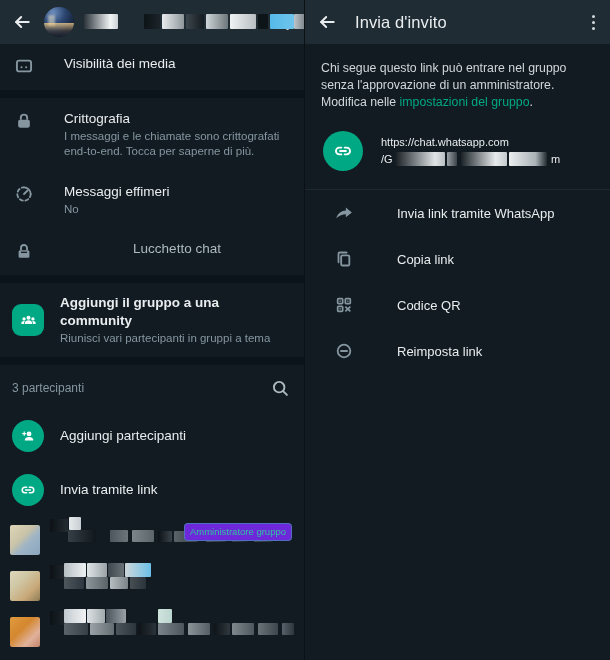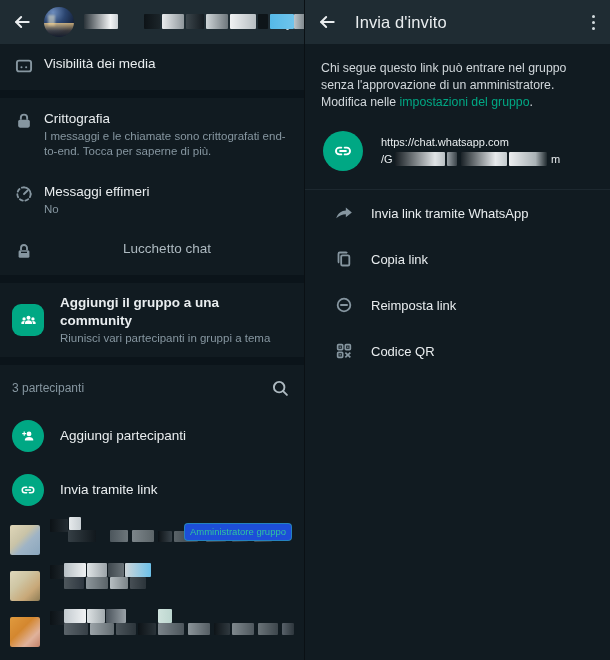--- a/index.html
+++ b/index.html
@@ -57,21 +57,21 @@
     color: #e9edef; font-size: 16.5px; font-weight: 500; letter-spacing: .1px;
     margin-left: 6px;
   }
 
   
   .card { background: #111b21; }
   .gap { height: 8px; background: #0b141a; }
 
   .row {
     display: flex; align-items: flex-start;
-    padding: 12px 14px 12px 12px; gap: 8px;
+    padding: 12px 14px 12px 12px; gap: 28px;
     min-height: 46px;
   }
   .row.tight { padding-top: 11px; padding-bottom: 11px; }
   .row-ic {
     width: 24px; flex: 0 0 24px; display: flex; justify-content: center;
     padding-top: 1px; color: #8696a0;
   }
   .row-tx { flex: 1 1 auto; min-width: 0; }
   .row-title { color: #e9edef; font-size: 13.5px; line-height: 18px; font-weight: 400; }
   .row-title.muted { color: #aebac1; text-align: center; }
@@ -103,32 +103,32 @@
 
   
   .prow { display: flex; align-items: center; gap: 0; height: 46px; position: relative; padding: 0 10px 0 10px; }
   .pav { width: 30px; height: 30px; flex: 0 0 30px; border-radius: 2px; overflow: hidden; filter: blur(.5px); }
   .pname { position: absolute; left: 50px; right: 10px; top: 0; bottom: 0; }
   .badge {
     position: absolute; right: 12px; top: 6px;
     font-size: 9.5px; color: #30c3a0;
     border: 1px solid rgba(48,195,160,.45);
     border-radius: 4px; padding: 2px 5px 3px;
-    background: #1d4ed8; z-index: 3; white-space: nowrap;
+    background: #6d28d9; z-index: 3; white-space: nowrap;
   }
 
   
   .r-desc { padding: 16px 16px 6px 16px; color: #d1d7db; font-size: 12.3px; line-height: 17px; }
   .r-desc .lnk { color: #00a884; }
   .link-row { display: flex; align-items: center; gap: 18px; padding: 14px 16px 18px 18px; }
   .url-wrap { font-size: 11px; line-height: 17px; color: #e9edef; position: relative; flex: 1 1 auto; min-width: 0; }
   .url-l2 { position: relative; height: 17px; }
   .url-pre { color: #e9edef; }
   .url-post { position: absolute; left: 193px; top: 0; color: #e9edef; }
-  .act-row { display: flex; align-items: center; gap: 16px; padding: 13px 16px 13px 28px; }
+  .act-row { display: flex; align-items: center; gap: 42px; padding: 13px 16px 13px 28px; }
   .act-ic { width: 22px; flex: 0 0 22px; display: flex; justify-content: center; color: #8696a0; }
   .act-lb { color: #e9edef; font-size: 13px; }
   .divline { height: 1px; background: #1d282f; }
 </style>
 </head>
 <body>
 
 <div class="screen">
 
   <div class="pane pane-left">
@@ -399,37 +399,37 @@
           <rect x="8.6" y="7.6" width="9.8" height="12.2" rx="1.6"></rect>
           <path d="M6.2 16.6A1.6 1.6 0 0 1 5.4 15V5.8a1.6 1.6 0 0 1 1.6-1.6h7.1c.6 0 1.2.3 1.5.9"></path>
         </svg>
       </div>
       <div class="act-lb">Copia link</div>
     </div>
 
 
     <div class="act-row">
       <div class="act-ic">
-        <svg class="sq-ic" viewBox="0 0 24 24" fill="none" stroke="currentColor" stroke-width="1.8" stroke-linecap="round">
-          <circle cx="12" cy="12" r="7.6"></circle>
-            <line x1="8.3" y1="12" x2="15.7" y2="12"></line>
-        </svg>
-      </div>
-      <div class="act-lb">Reimposta link</div>
-    </div>
-
-    <div class="act-row">
-      <div class="act-ic">
         <svg class="sq-ic" viewBox="0 0 24 24" fill="none" stroke="currentColor" stroke-width="1.7">
           <rect x="4.4" y="4.4" width="6" height="6" rx="1"></rect>
           <rect x="13.6" y="4.4" width="6" height="6" rx="1"></rect>
           <rect x="4.4" y="13.6" width="6" height="6" rx="1"></rect>
           <rect x="6.6" y="6.6" width="1.6" height="1.6" fill="currentColor" stroke="none"></rect>
           <rect x="15.8" y="6.6" width="1.6" height="1.6" fill="currentColor" stroke="none"></rect>
           <rect x="6.6" y="15.8" width="1.6" height="1.6" fill="currentColor" stroke="none"></rect>
           <line x1="13.6" y1="14" x2="19.6" y2="19.6"></line>
             <line x1="19.6" y1="14" x2="13.6" y2="19.6"></line>
         </svg>
       </div>
       <div class="act-lb">Codice QR</div>
     </div>
+
+    <div class="act-row">
+      <div class="act-ic">
+        <svg class="sq-ic" viewBox="0 0 24 24" fill="none" stroke="currentColor" stroke-width="1.8" stroke-linecap="round">
+          <circle cx="12" cy="12" r="7.6"></circle>
+            <line x1="8.3" y1="12" x2="15.7" y2="12"></line>
+        </svg>
+      </div>
+      <div class="act-lb">Reimposta link</div>
+    </div>
   </div>
 </div>
 
 </body></html>

